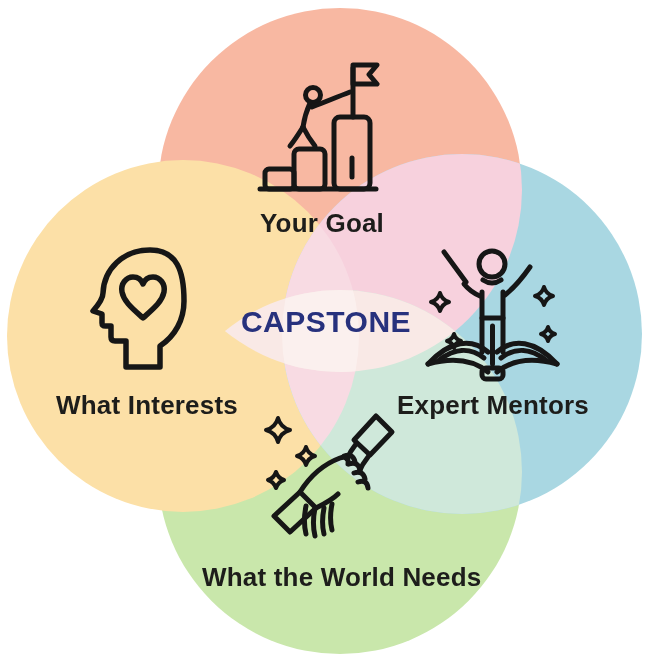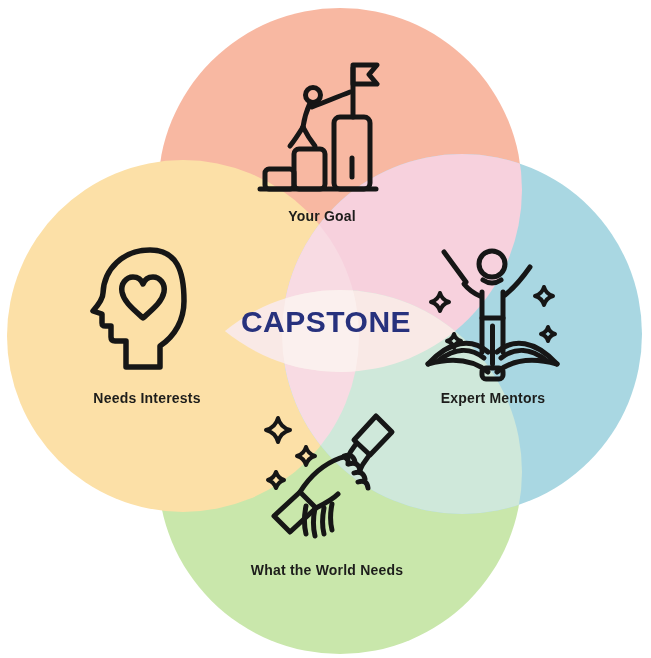--- a/index.html
+++ b/index.html
@@ -2,21 +2,21 @@
 <html><head>
 <meta charset="utf-8">
 <style>
   html,body { margin:0; padding:0; background:#ffffff; }
   .stage {
     position:relative; width:651px; height:658px; background:#ffffff;
     font-family:"Liberation Sans", sans-serif; overflow:hidden;
   }
   .venn { position:absolute; left:0; top:0; width:651px; height:658px; }
   .label {
-    position:absolute; text-align:center; font-weight:bold; font-size:14px;
+    position:absolute; text-align:center; font-weight:bold; font-size:26px;
     color:#1d1d1b; letter-spacing:0.2px; white-space:nowrap;
   }
   .title {
     position:absolute; left:176px; top:305px; width:300px; text-align:center;
     font-weight:bold; font-size:30px; color:#27317d; letter-spacing:0.5px;
   }
   .icon { position:absolute; }
   .icon path, .icon line, .icon rect, .icon circle, .icon polygon {
     fill:none; stroke:#161616; stroke-width:5; stroke-linecap:round; stroke-linejoin:round;
   }
@@ -123,17 +123,17 @@
 
     <path d="M52,102 C50,112 50,122 52,130"></path>
     <path d="M61,104 C59,114 59,124 61,132"></path>
     <path d="M70,104 C68,114 68,122 70,130"></path>
     <path d="M78,100 C76,110 76,118 78,126"></path>
   </svg>
 
   <div class="title">CAPSTONE</div>
 
   <div class="label" style="left:222px; top:208px; width:200px;">Your Goal</div>
-  <div class="label" style="left:47px; top:390px; width:200px;">Needs Interests</div>
+  <div class="label" style="left:47px; top:390px; width:200px;">What Interests</div>
   <div class="label" style="left:202px; top:562px; width:250px;">What the World Needs</div>
   <div class="label" style="left:393px; top:390px; width:200px;">Expert Mentors</div>
 
 </div>
 
 </body></html>

